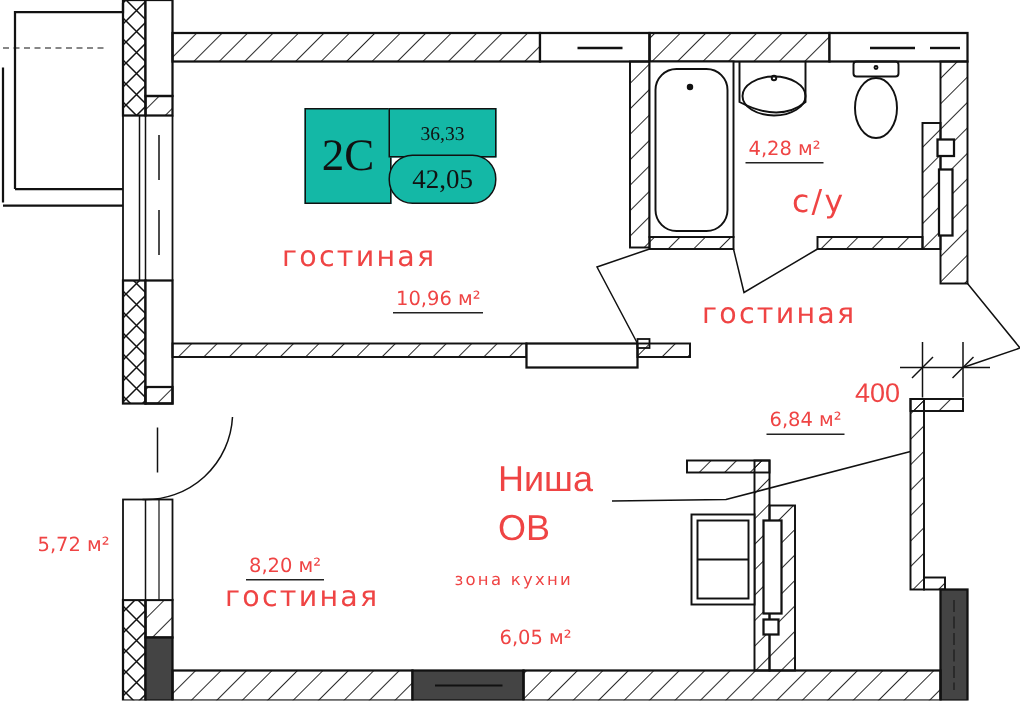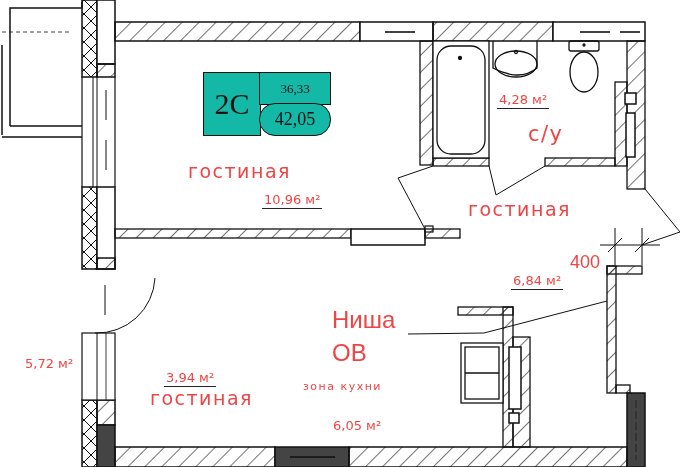--- a/index.html
+++ b/index.html
@@ -160,20 +160,20 @@
 <div class="lbl room-area" style="left:262px;top:192px;">10,96 м²</div>
 
 <div class="lbl room-area" style="left:497px;top:92px;">4,28 м²</div>
 <div class="lbl room-name" style="left:528px;top:122px;font-size:21px;">с/у</div>
 
 <div class="lbl room-name" style="left:468px;top:198px;">гостиная</div>
 <div class="lbl room-area" style="left:511px;top:273px;">6,84 м²</div>
 <div class="lbl" style="left:570px;top:222px;font-size:18px;font-family:'Liberation Sans',sans-serif;margin-top:30px;">400</div>
 
 <div class="lbl room-name" style="left:150px;top:343px;margin-top:44px;">гостиная</div>
-<div class="lbl room-area" style="left:164px;top:370px;">3,94 м²</div>
+<div class="lbl room-area" style="left:164px;top:370px;">8,20 м²</div>
 
 <div class="lbl big" style="left:332px;top:306px;">Ниша</div>
 <div class="lbl big" style="left:332px;top:339px;">ОВ</div>
 <div class="lbl room-name" style="left:303px;top:380px;font-size:11px;">зона кухни</div>
 <div class="lbl area-plain" style="left:333px;top:418px;">6,05 м²</div>
 
 <div class="lbl area-plain" style="left:25px;top:328px;margin-top:28px;">5,72 м²</div>
 
 </body></html>

